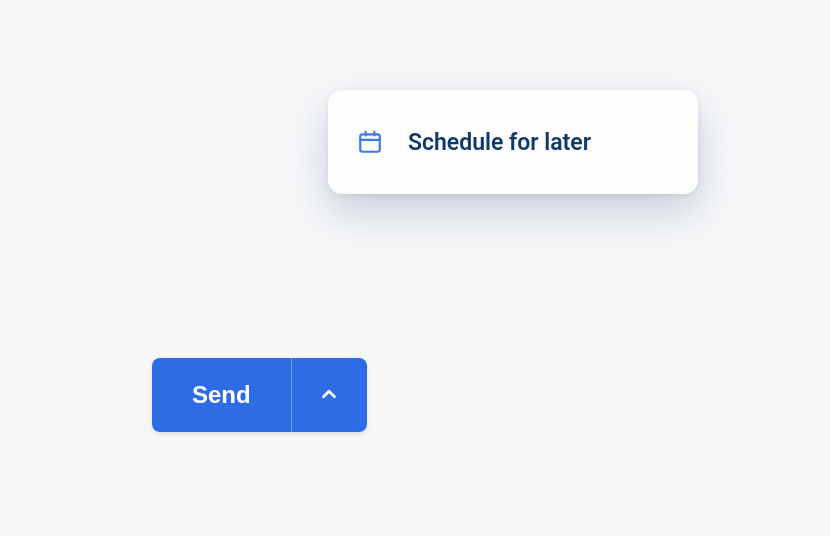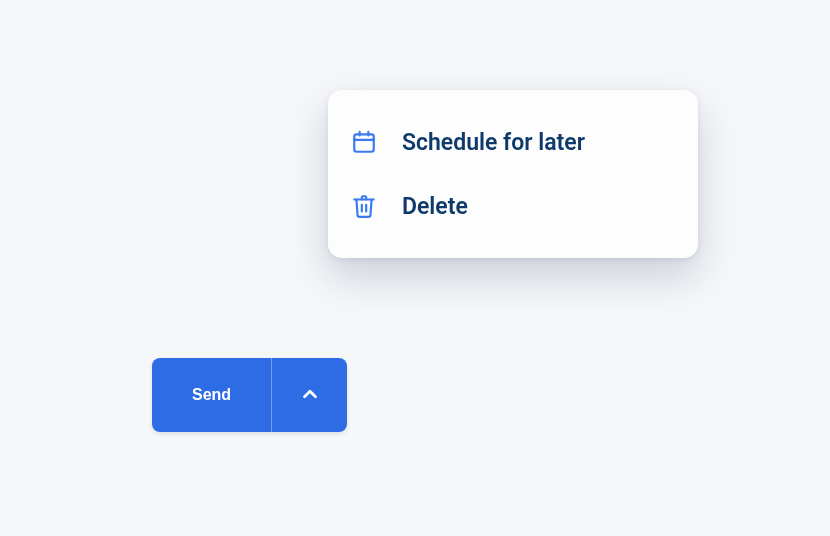--- a/index.html
+++ b/index.html
@@ -17,21 +17,21 @@
     top: 358px;
     display: flex;
     height: 74px;
     border-radius: 8px;
     overflow: hidden;
     box-shadow: 0 2px 4px rgba(0,0,0,0.1);
   }
   .send-button {
     background: #2e6ce6;
     color: #ffffff;
-    font-size: 16px;
+    font-size: 24px;
     font-weight: 600;
     border: none;
     padding: 0 40px;
     cursor: pointer;
     display: flex;
     align-items: center;
     justify-content: center;
   }
   .chevron-button {
     background: #2e6ce6;
@@ -53,21 +53,21 @@
     width: 370px;
     background: #fdfdfe;
     border-radius: 14px;
     box-shadow: 0 18px 40px rgba(11, 31, 77, 0.18), 0 2px 6px rgba(11,31,77,0.08);
     padding: 20px 0;
   }
   .menu-item {
     display: flex;
     align-items: center;
     gap: 24px;
-    padding: 18px 22px;
+    padding: 18px 28px;
     cursor: pointer;
     color: #0e3a6b;
     font-size: 23px;
     font-weight: 600;
   }
   .menu-item .icon {
     width: 28px;
     height: 28px;
     display: flex;
     align-items: center;
@@ -103,25 +103,13 @@
     <span class="icon">
       <svg width="26" height="26" viewBox="0 0 24 24">
         <rect x="3" y="5" width="18" height="16" rx="2"></rect>
         <line x1="3" y1="10" x2="21" y2="10"></line>
         <line x1="8" y1="2.5" x2="8" y2="6"></line>
         <line x1="16" y1="2.5" x2="16" y2="6"></line>
       </svg>
     </span>
     <span>Schedule for later</span>
   </div>
-  <div class="menu-item">
-    <span class="icon">
-      <svg width="26" height="26" viewBox="0 0 24 24">
-        <polyline points="3 6 5 6 21 6"></polyline>
-        <path d="M19 6l-1 14a2 2 0 0 1-2 2H8a2 2 0 0 1-2-2L5 6"></path>
-        <path d="M10 6V4a1 1 0 0 1 1-1h2a1 1 0 0 1 1 1v2"></path>
-        <line x1="10" y1="11" x2="10" y2="17"></line>
-        <line x1="14" y1="11" x2="14" y2="17"></line>
-      </svg>
-    </span>
-    <span>Delete</span>
-  </div>
 </div>
 
 </body></html>

